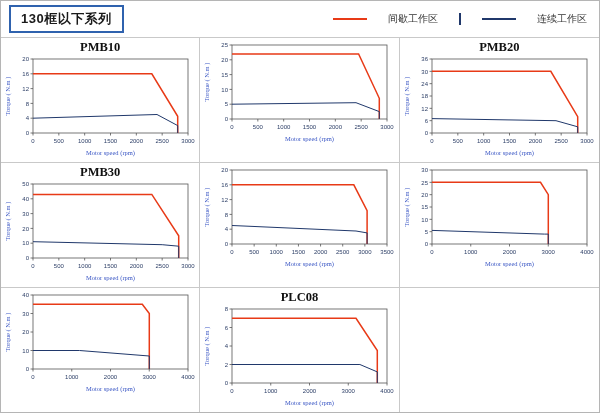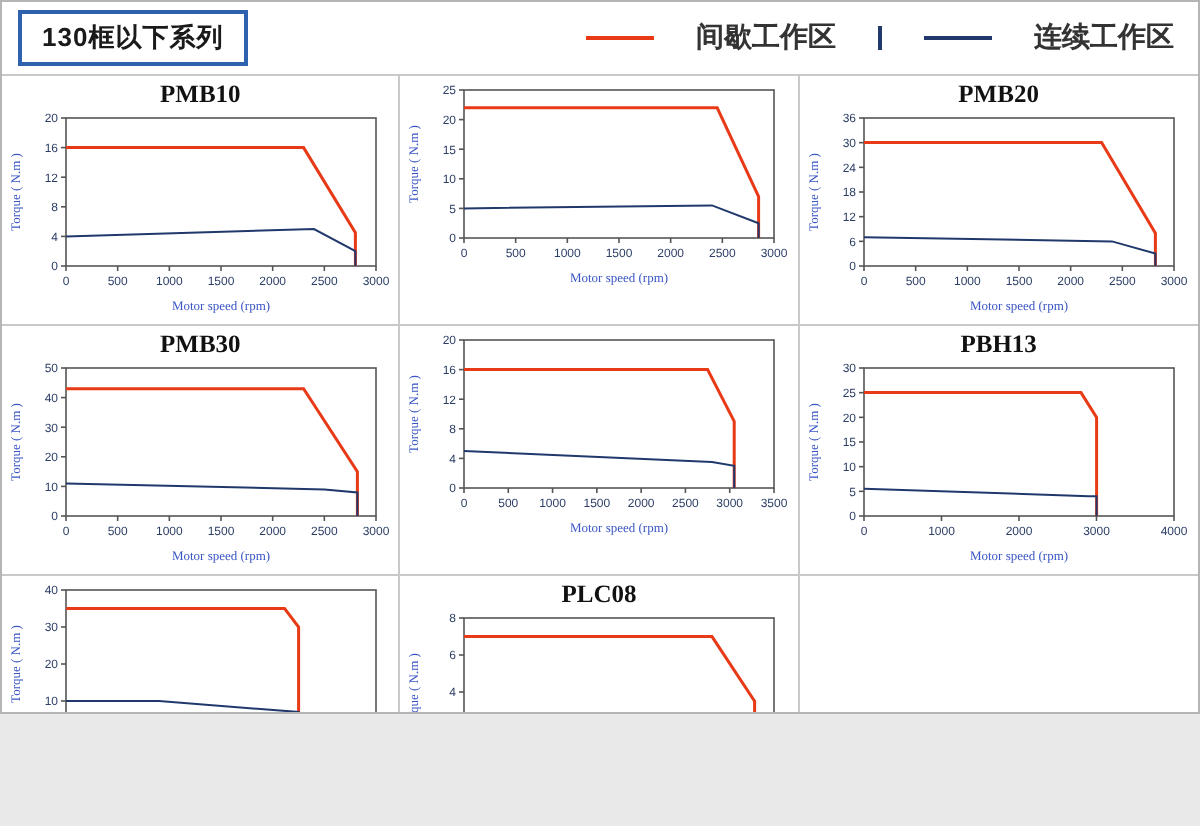--- a/index.html
+++ b/index.html
@@ -1,30 +1,30 @@
 <!DOCTYPE html>
 <html><head>
 <meta charset="utf-8">
 <style>
   * { margin:0; padding:0; box-sizing:border-box; }
   body { background:#e9e9e9; font-family:"Liberation Sans", sans-serif; }
   .page {
-    width:600px; height:357px; background:#fff;
+    width:600px; height:413px; background:#fff;
     border:1px solid #b5b5b5; overflow:hidden; position:relative;
   }
   .header {
     height:36px; display:flex; align-items:center;
     justify-content:space-between; padding:0 12px 0 8px;
   }
   .title-box {
     border:2px solid #2f62ae; background:#fff;
     padding:3px 10px; font-size:13px; font-weight:bold; color:#1a1a1a;
     letter-spacing:0.5px;
   }
-  .legend { display:flex; align-items:center; gap:21px; font-size:14px; color:#333;font-weight:bold; }
+  .legend { display:flex; align-items:center; gap:21px; font-size:10px; color:#333; }
   .legend-line { width:34px; height:2px; display:inline-block; }
   .legend-divider { width:2px; height:12px; background:#20386b; display:inline-block; }
   .grid {
     display:grid; grid-template-columns:repeat(3, 1fr); grid-auto-rows:125px;
     border-top:1px solid #c9c9c9;
   }
   .cell {
     border-right:1px solid #c9c9c9; border-bottom:1px solid #c9c9c9;
     text-align:center; padding-top:2px; overflow:hidden;
   }
@@ -228,21 +228,20 @@
           <text x="26" y="21.999999999999996" text-anchor="end" font-size="6" fill="#2c3e66">16</text>
           <line x1="27.5" y1="5" x2="30" y2="5" stroke="#555" stroke-width="0.8"></line>
           <text x="26" y="7.2" text-anchor="end" font-size="6" fill="#2c3e66">20</text>
           <text x="107.5" y="101" text-anchor="middle" font-size="6.5" fill="#3a56c4" font-family="&quot;Liberation Serif&quot;, serif">Motor speed (rpm)</text>
           <text text-anchor="middle" font-size="6.5" fill="#3a56c4" font-family="&quot;Liberation Serif&quot;, serif" transform="translate(7 42) rotate(-90)">Torque ( N.m )</text>
           <polyline points="30.0,19.8 151.8,19.8 165.1,45.7 165.1,79.0" fill="none" stroke="#e83a17" stroke-width="1.5"></polyline>
           <polyline points="30.0,60.5 154.0,66.0 165.1,67.9 165.1,79.0" fill="none" stroke="#20386b" stroke-width="1"></polyline>
         </svg>
     </div>
     <div class="cell">
-      <div class="chart-title">PBH13</div>
       <svg width="194" height="104" viewBox="0 0 194 104">
           <rect x="30" y="5" width="155" height="74" fill="none" stroke="#555" stroke-width="0.8"></rect>
           <line x1="30" y1="79" x2="30" y2="81.5" stroke="#555" stroke-width="0.8"></line>
           <text x="30" y="88.5" text-anchor="middle" font-size="6" fill="#2c3e66">0</text>
           <line x1="68.75" y1="79" x2="68.75" y2="81.5" stroke="#555" stroke-width="0.8"></line>
           <text x="68.75" y="88.5" text-anchor="middle" font-size="6" fill="#2c3e66">1000</text>
           <line x1="107.5" y1="79" x2="107.5" y2="81.5" stroke="#555" stroke-width="0.8"></line>
           <text x="107.5" y="88.5" text-anchor="middle" font-size="6" fill="#2c3e66">2000</text>
           <line x1="146.25" y1="79" x2="146.25" y2="81.5" stroke="#555" stroke-width="0.8"></line>
           <text x="146.25" y="88.5" text-anchor="middle" font-size="6" fill="#2c3e66">3000</text>

